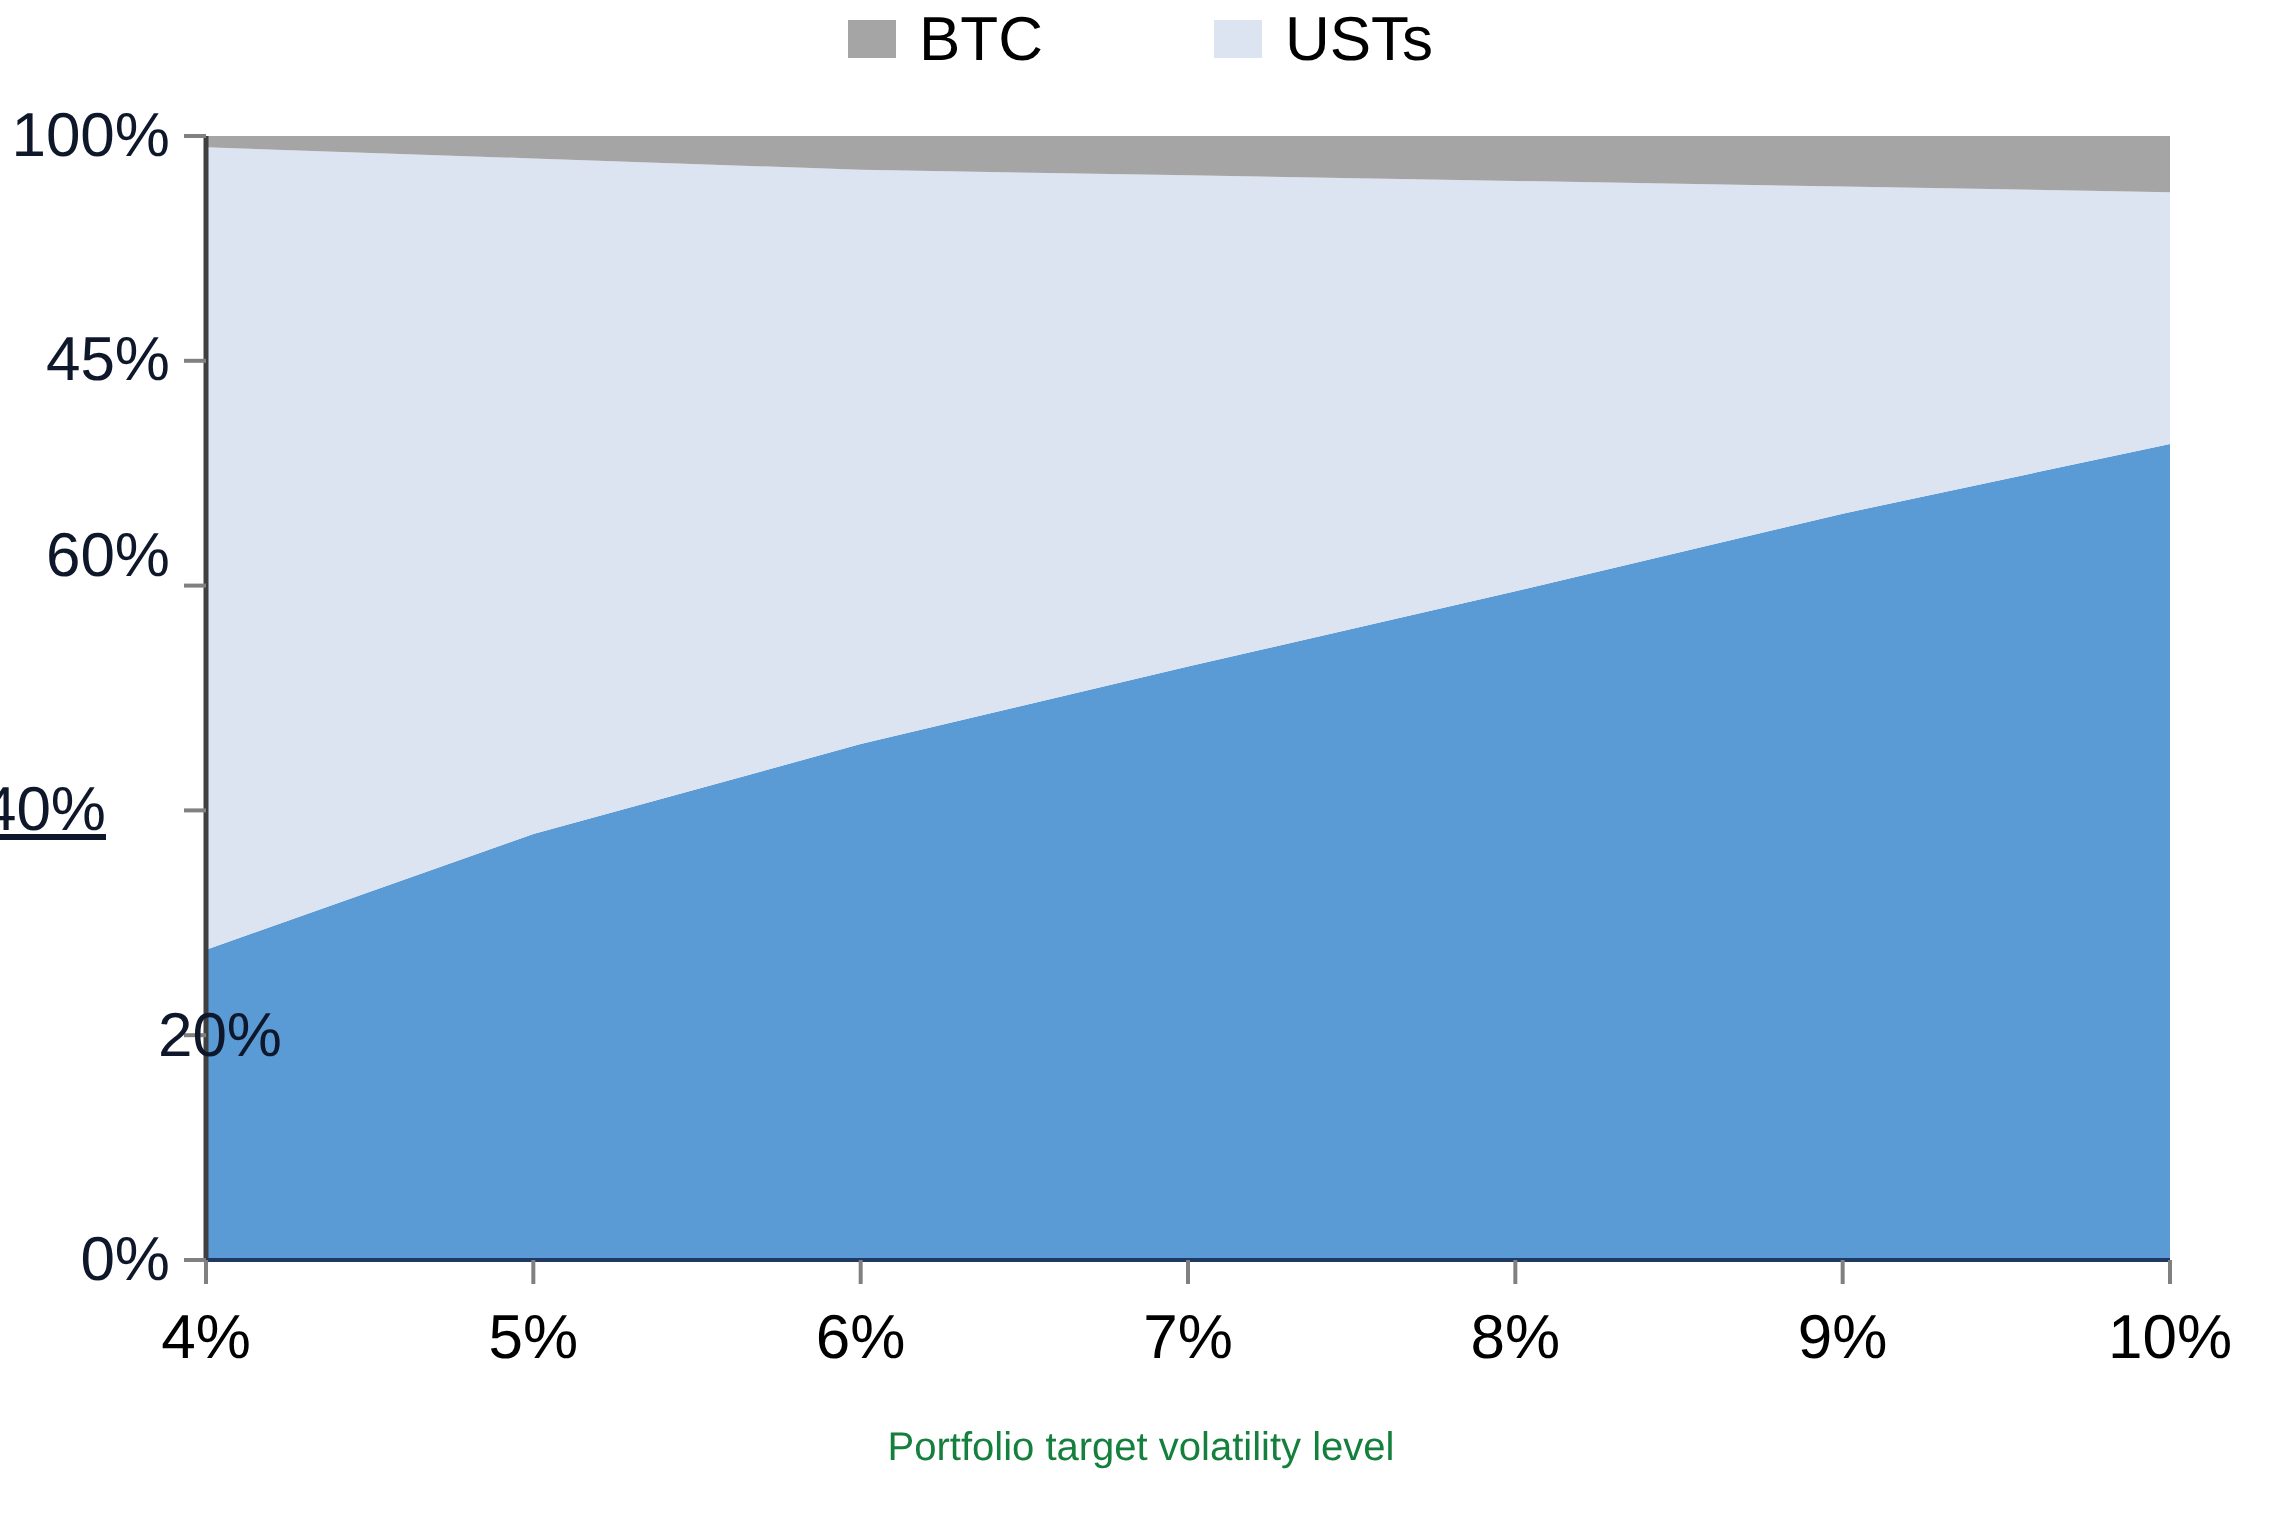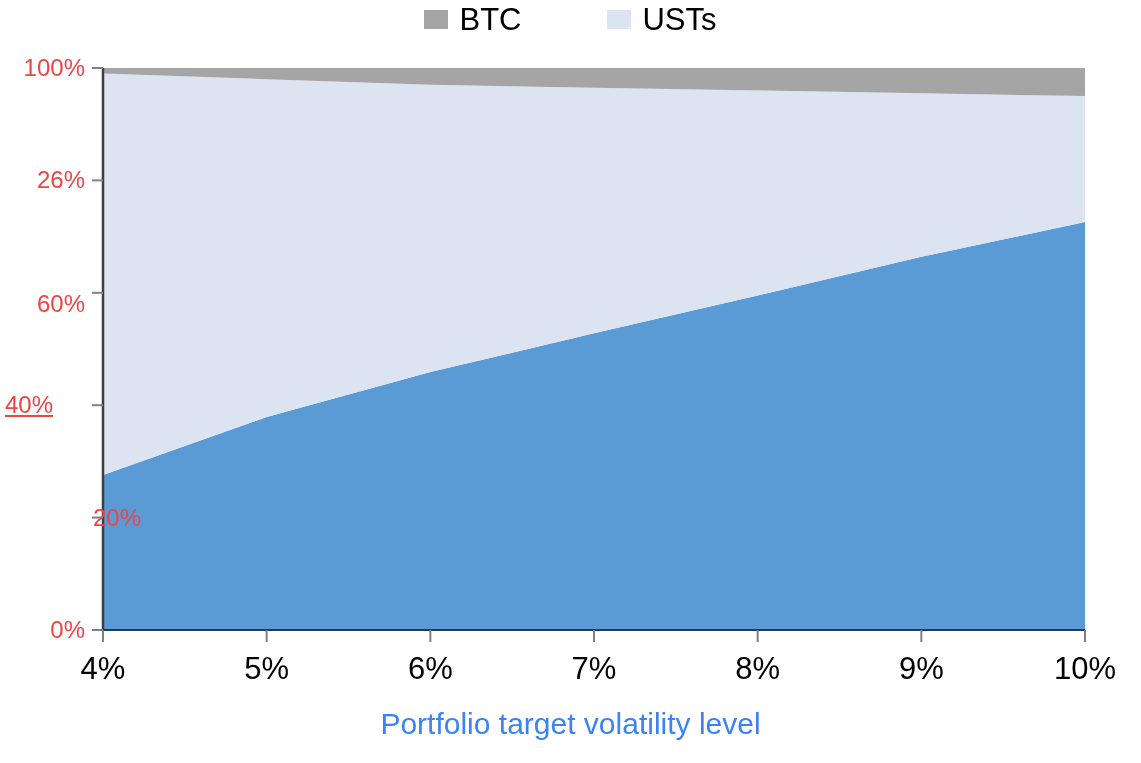--- a/index.html
+++ b/index.html
@@ -59,42 +59,42 @@
   .plot-svg {
     position: absolute;
     left: 0;
     top: 0;
   }
 
   
   .ytick-label {
     position: absolute;
     text-align: right;
-    font-size: 24px;
+    font-size: 31px;
     line-height: 31px;
-    color: #ef4444;
+    color: #0f172a;
     white-space: nowrap;
   }
   .xtick-label {
     position: absolute;
     text-align: center;
     font-size: 31px;
     line-height: 31px;
     color: #000000;
     white-space: nowrap;
   }
   .x-axis-title {
     position: absolute;
     left: 0;
     top: 707px;
     width: 1141px;
     text-align: center;
-    font-size: 30px;
+    font-size: 20px;
     line-height: 34px;
-    color: #3b82f6;
+    color: #15803d;
   }
 </style>
 </head>
 <body>
 
 <div id="chart-root">
 
   <div class="legend">
     <div class="legend-item">
       <span class="legend-swatch" id="sw0" style="background: rgb(165, 165, 165);"></span>
@@ -126,22 +126,22 @@
         <line x1="757.6666666666666" y1="630" x2="757.6666666666666" y2="642" stroke="#808080" stroke-width="2"></line>
         <line x1="921.3333333333334" y1="630" x2="921.3333333333334" y2="642" stroke="#808080" stroke-width="2"></line>
         <line x1="1085" y1="630" x2="1085" y2="642" stroke="#808080" stroke-width="2"></line>
       </svg>
   </div>
 
   <div id="ytick-layer">
       <div class="ytick-label" style="right: 1056px; top: 614px;">0%</div>
       <div class="ytick-label" style="right: 1000px; top: 501.6px;">20%</div>
       <div class="ytick-label" style="right: 1088px; top: 389.2px; text-decoration: underline;">40%</div>
-      <div class="ytick-label" style="right: 1056px; top: 288px;">60%</div>
-      <div class="ytick-label" style="right: 1056px; top: 164.4px;">26%</div>
+      <div class="ytick-label" style="right: 1056px; top: 262px;">60%</div>
+      <div class="ytick-label" style="right: 1056px; top: 164.4px;">45%</div>
       <div class="ytick-label" style="right: 1056px; top: 52px;">100%</div>
     </div>
   <div id="xtick-layer">
       <div class="xtick-label" style="left: 43px; width: 120px; top: 653px;">4%</div>
       <div class="xtick-label" style="left: 206.667px; width: 120px; top: 653px;">5%</div>
       <div class="xtick-label" style="left: 370.333px; width: 120px; top: 653px;">6%</div>
       <div class="xtick-label" style="left: 534px; width: 120px; top: 653px;">7%</div>
       <div class="xtick-label" style="left: 697.667px; width: 120px; top: 653px;">8%</div>
       <div class="xtick-label" style="left: 861.333px; width: 120px; top: 653px;">9%</div>
       <div class="xtick-label" style="left: 1025px; width: 120px; top: 653px;">10%</div>

